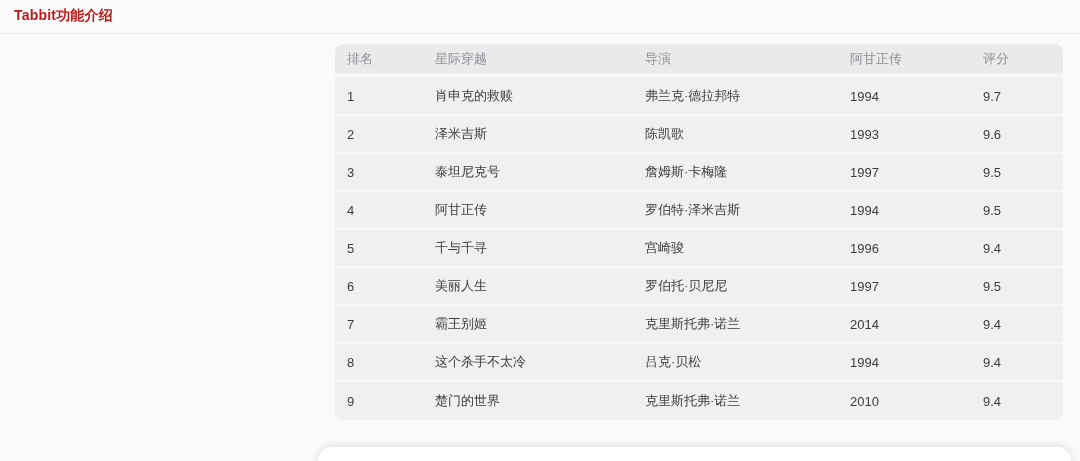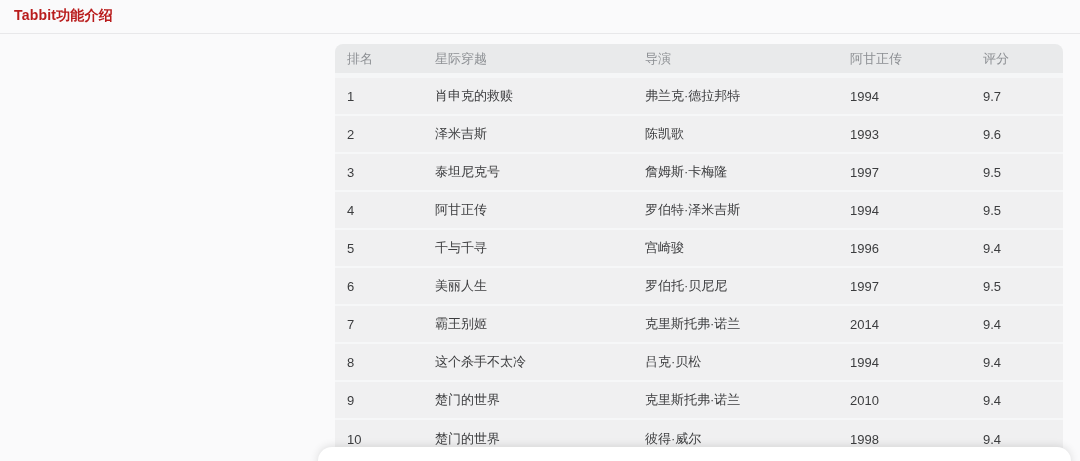--- a/index.html
+++ b/index.html
@@ -163,24 +163,17 @@
           <td>1994</td>
           <td>9.4</td>
         </tr>
         <tr>
           <td>9</td>
           <td>楚门的世界</td>
           <td>克里斯托弗·诺兰</td>
           <td>2010</td>
           <td>9.4</td>
         </tr>
-        <tr>
-          <td>10</td>
-          <td>楚门的世界</td>
-          <td>彼得·威尔</td>
-          <td>1998</td>
-          <td>9.4</td>
-        </tr>
       </tbody>
   </table>
 </div>
 
 <div class="bottom-panel"></div>
 
 </body></html>

